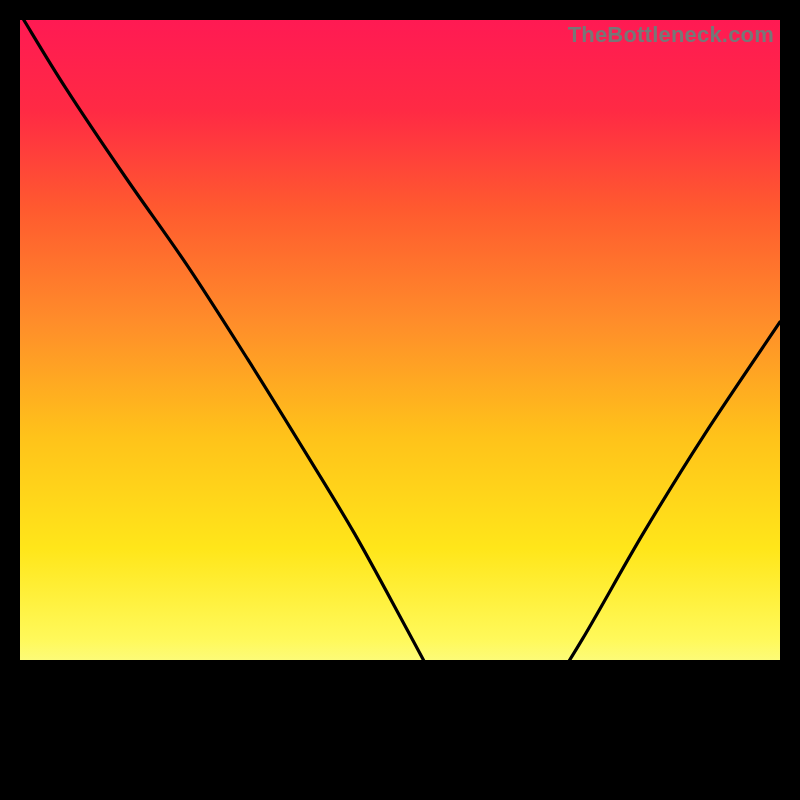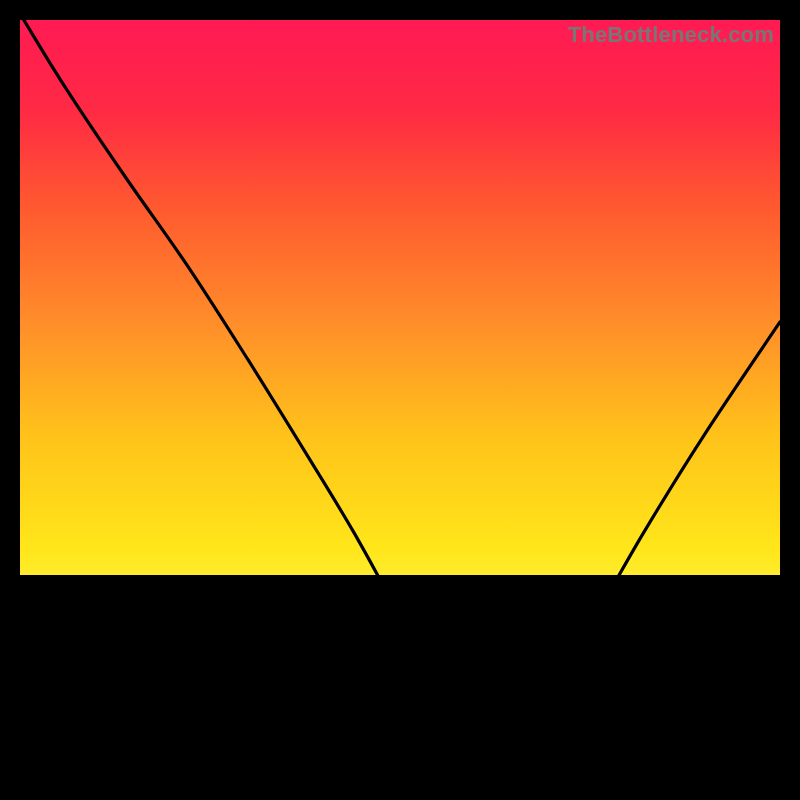--- a/index.html
+++ b/index.html
@@ -16,21 +16,21 @@
     top: 20px;
     width: 760px;
     height: 760px;
     background: #000;
   }
   .plot {
     position: absolute;
     left: 0;
     top: 0;
     width: 760px;
-    height: 555px;
+    height: 640px;
     overflow: hidden;
   }
   .watermark {
     position: absolute;
     top: 2px;
     right: 6px;
     font-family: Arial, Helvetica, sans-serif;
     font-size: 22px;
     font-weight: 600;
     color: #777;

